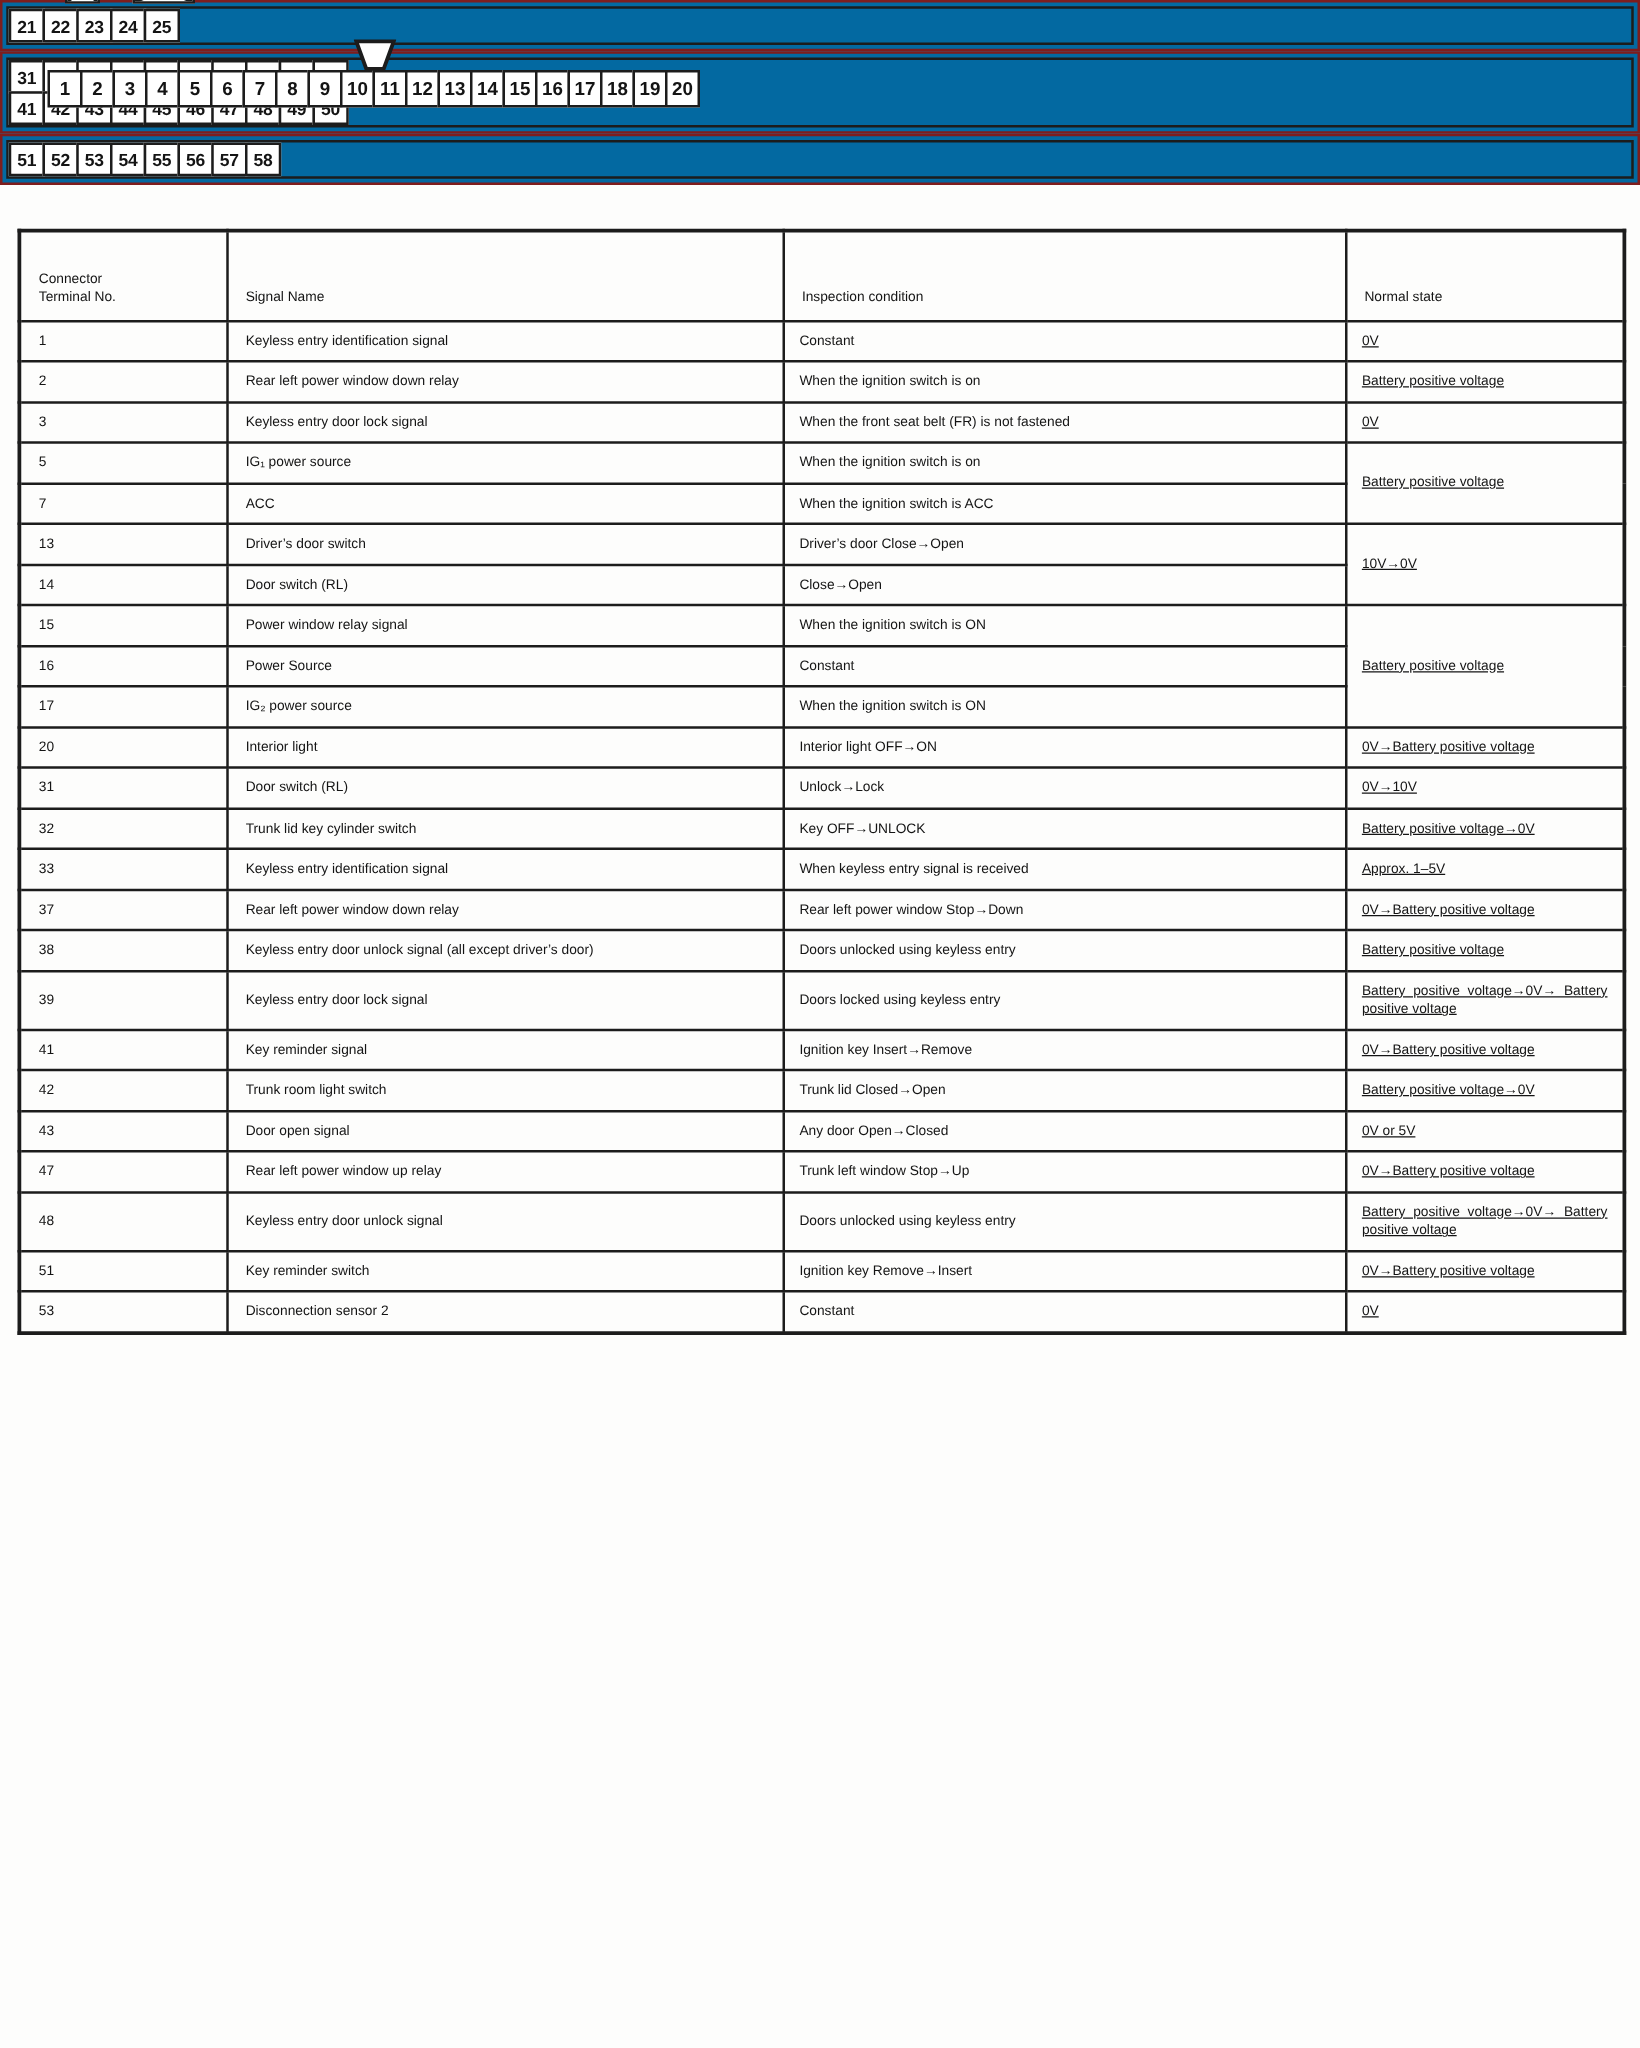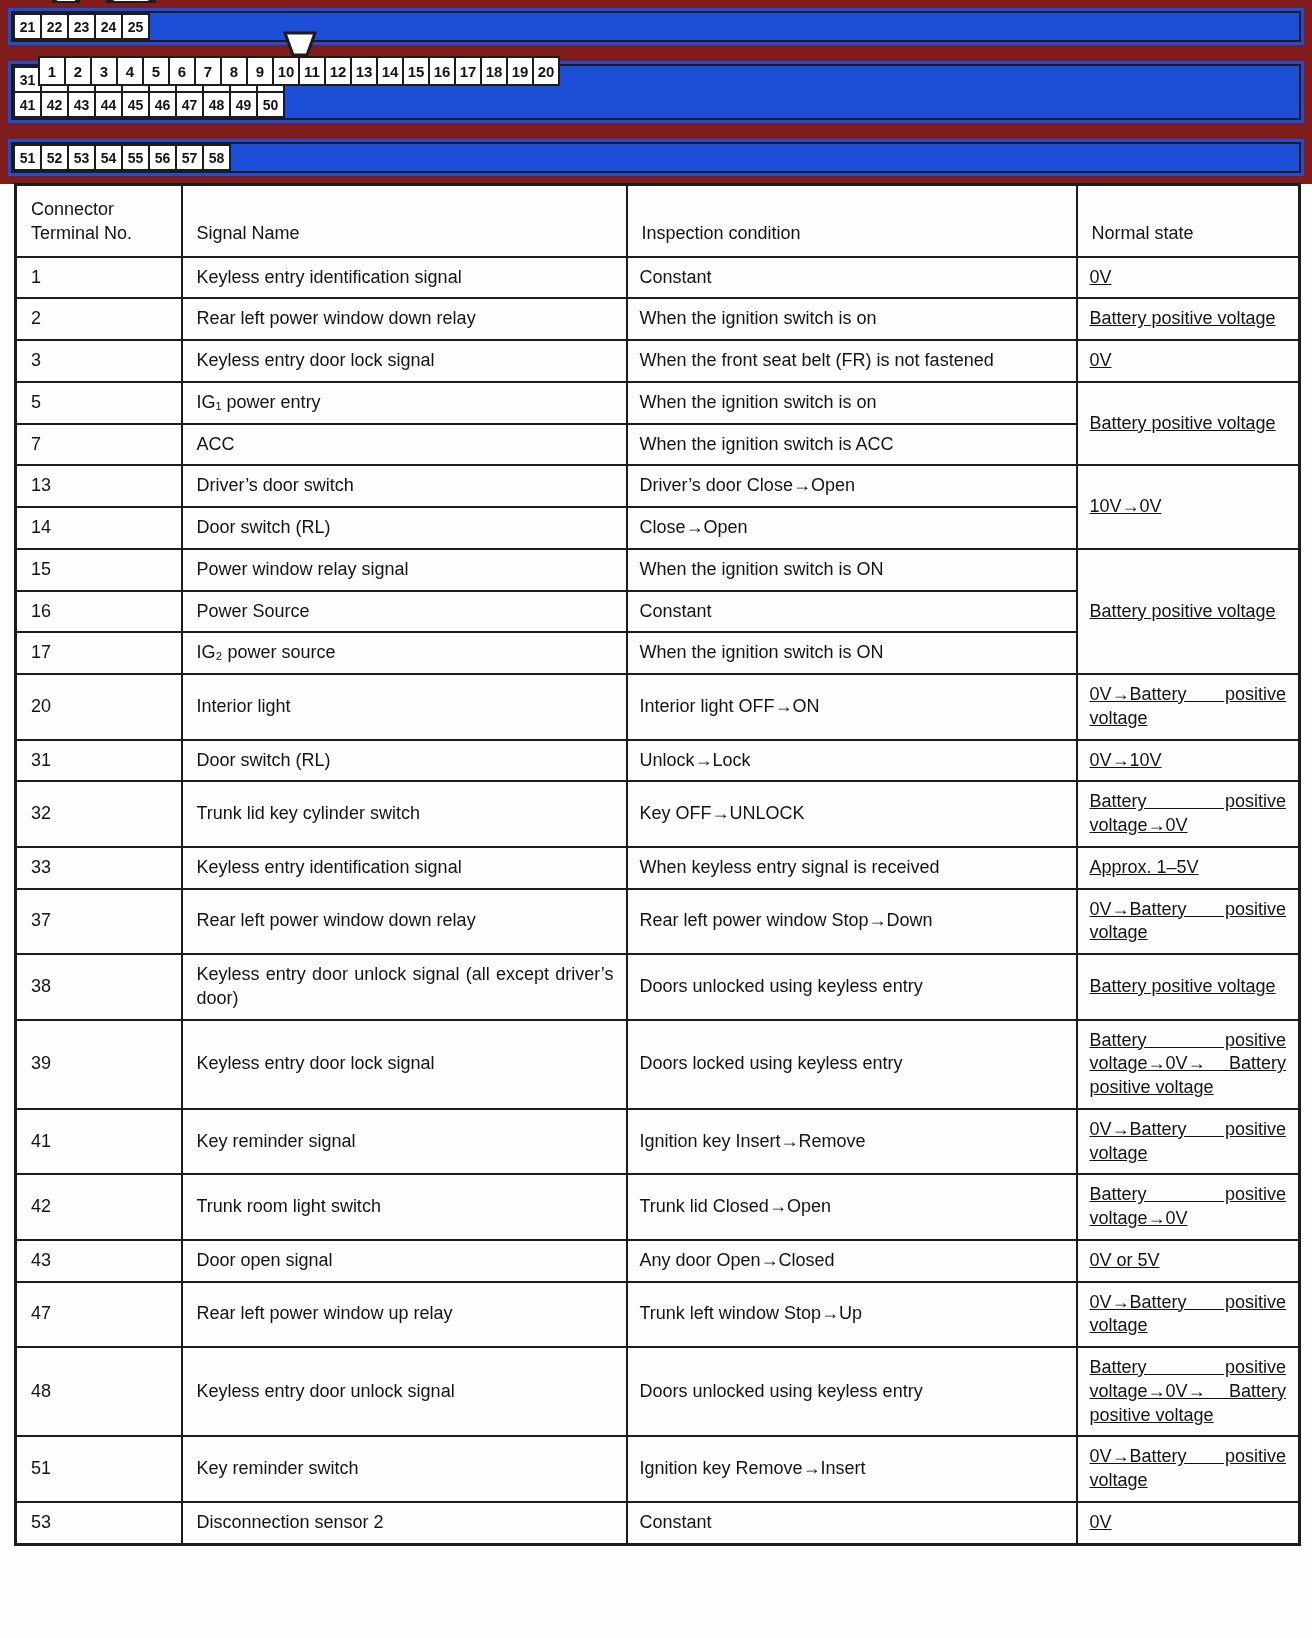--- a/index.html
+++ b/index.html
@@ -15,41 +15,41 @@
   .term {
     width:28px; height:30px; border:2px solid #1c1c1c; margin-left:-2px;
     display:flex; align-items:center; justify-content:center;
     font-size:15px; font-weight:700; background:#fff; color:#141414;
   }
   .term:first-child { margin-left:0; }
 
   .conn1 { left:38px; top:56px; }
   .keytab { position:absolute; left:245px; top:-25px; }
 
-  .block { border:8px solid #7f1d1d; padding:3px; background:#1d4ed8; }
+  .block { border:2px solid #7f1d1d; padding:3px; background:#0369a1; }
   .block-inner { border:2px solid #1c1c1c; }
   .block .term { width:29px; height:27px; font-size:14px; }
   .block .strip + .strip { margin-top:-2px; }
   .conn2 { left:563px; top:30px; }
   .conn3 { left:712px; top:30px; }
   .conn4 { left:988px; top:30px; }
 
   .xbox {
     position:absolute; top:-20px; border:2px solid #1c1c1c; background:#fff;
     height:23px;
   }
   .xbox svg { display:block; width:100%; height:100%; }
   .xbox-2 { left:52px; width:28px; }
   .xbox-3 { left:106px; width:50px; }
 
   
   table.pinout {
     position:absolute; left:14px; top:183px; width:1284px;
     border-collapse:collapse; table-layout:fixed;
-    font-size:18px; line-height:1.32; color:#141414;
+    font-size:11px; line-height:1.32; color:#141414;
   }
   table.pinout, .pinout th, .pinout td { border:2px solid #1c1c1c; }
   table.pinout { border-width:3px; }
   .pinout th {
     font-weight:400; text-align:left; vertical-align:bottom;
     padding:8px 12px 10px 14px; height:72px; white-space:pre-line;
   }
   .pinout td { padding:8px 12px; vertical-align:middle; }
   .c-term   { padding-left:14px !important; }
   .c-signal { text-align:justify; padding-left:14px !important; }
@@ -189,21 +189,21 @@
           <td class="c-normal">Battery positive voltage</td>
         </tr>
         <tr>
           <td class="c-term">3</td>
           <td class="c-signal">Keyless entry door lock signal</td>
           <td class="c-cond">When the front seat belt (FR) is not fastened</td>
           <td class="c-normal">0V</td>
         </tr>
         <tr>
           <td class="c-term">5</td>
-          <td class="c-signal">IG₁ power entry</td>
+          <td class="c-signal">IG₁ power source</td>
           <td class="c-cond">When the ignition switch is on</td>
           <td class="c-normal" rowspan="2">Battery positive voltage</td>
         </tr>
         <tr>
           <td class="c-term">7</td>
           <td class="c-signal">ACC</td>
           <td class="c-cond">When the ignition switch is ACC</td>
         </tr>
         <tr>
           <td class="c-term">13</td>

